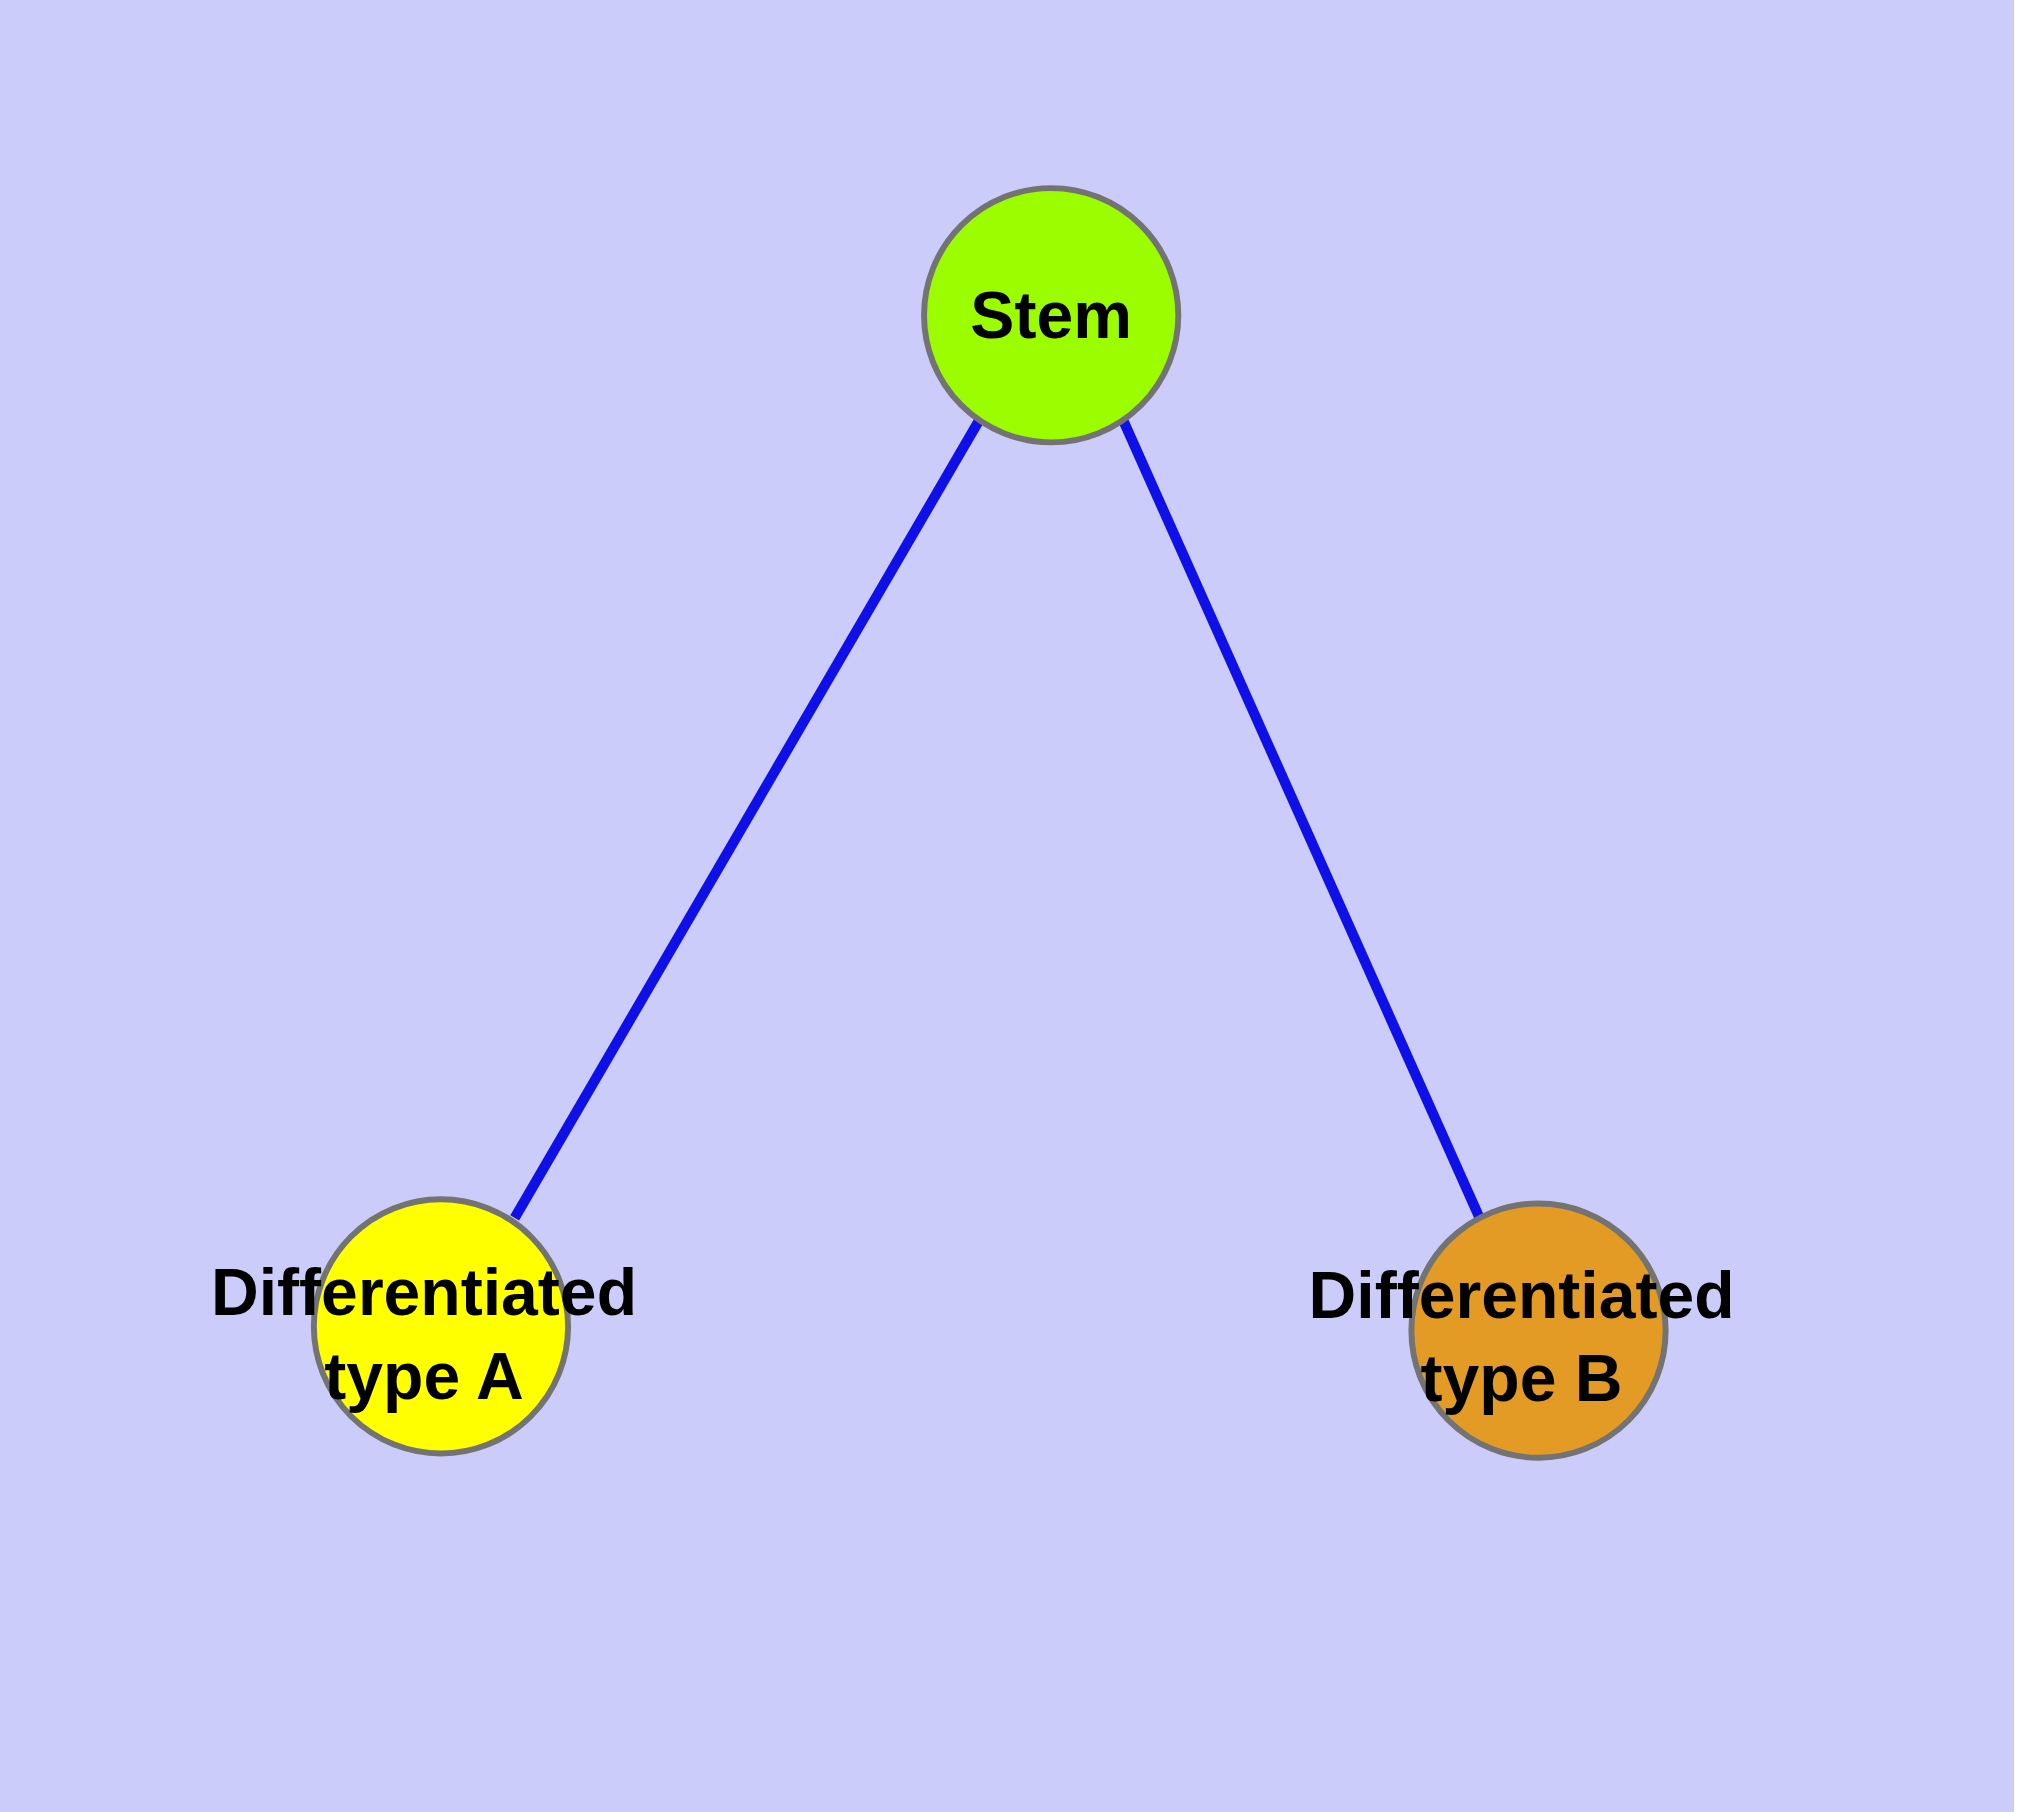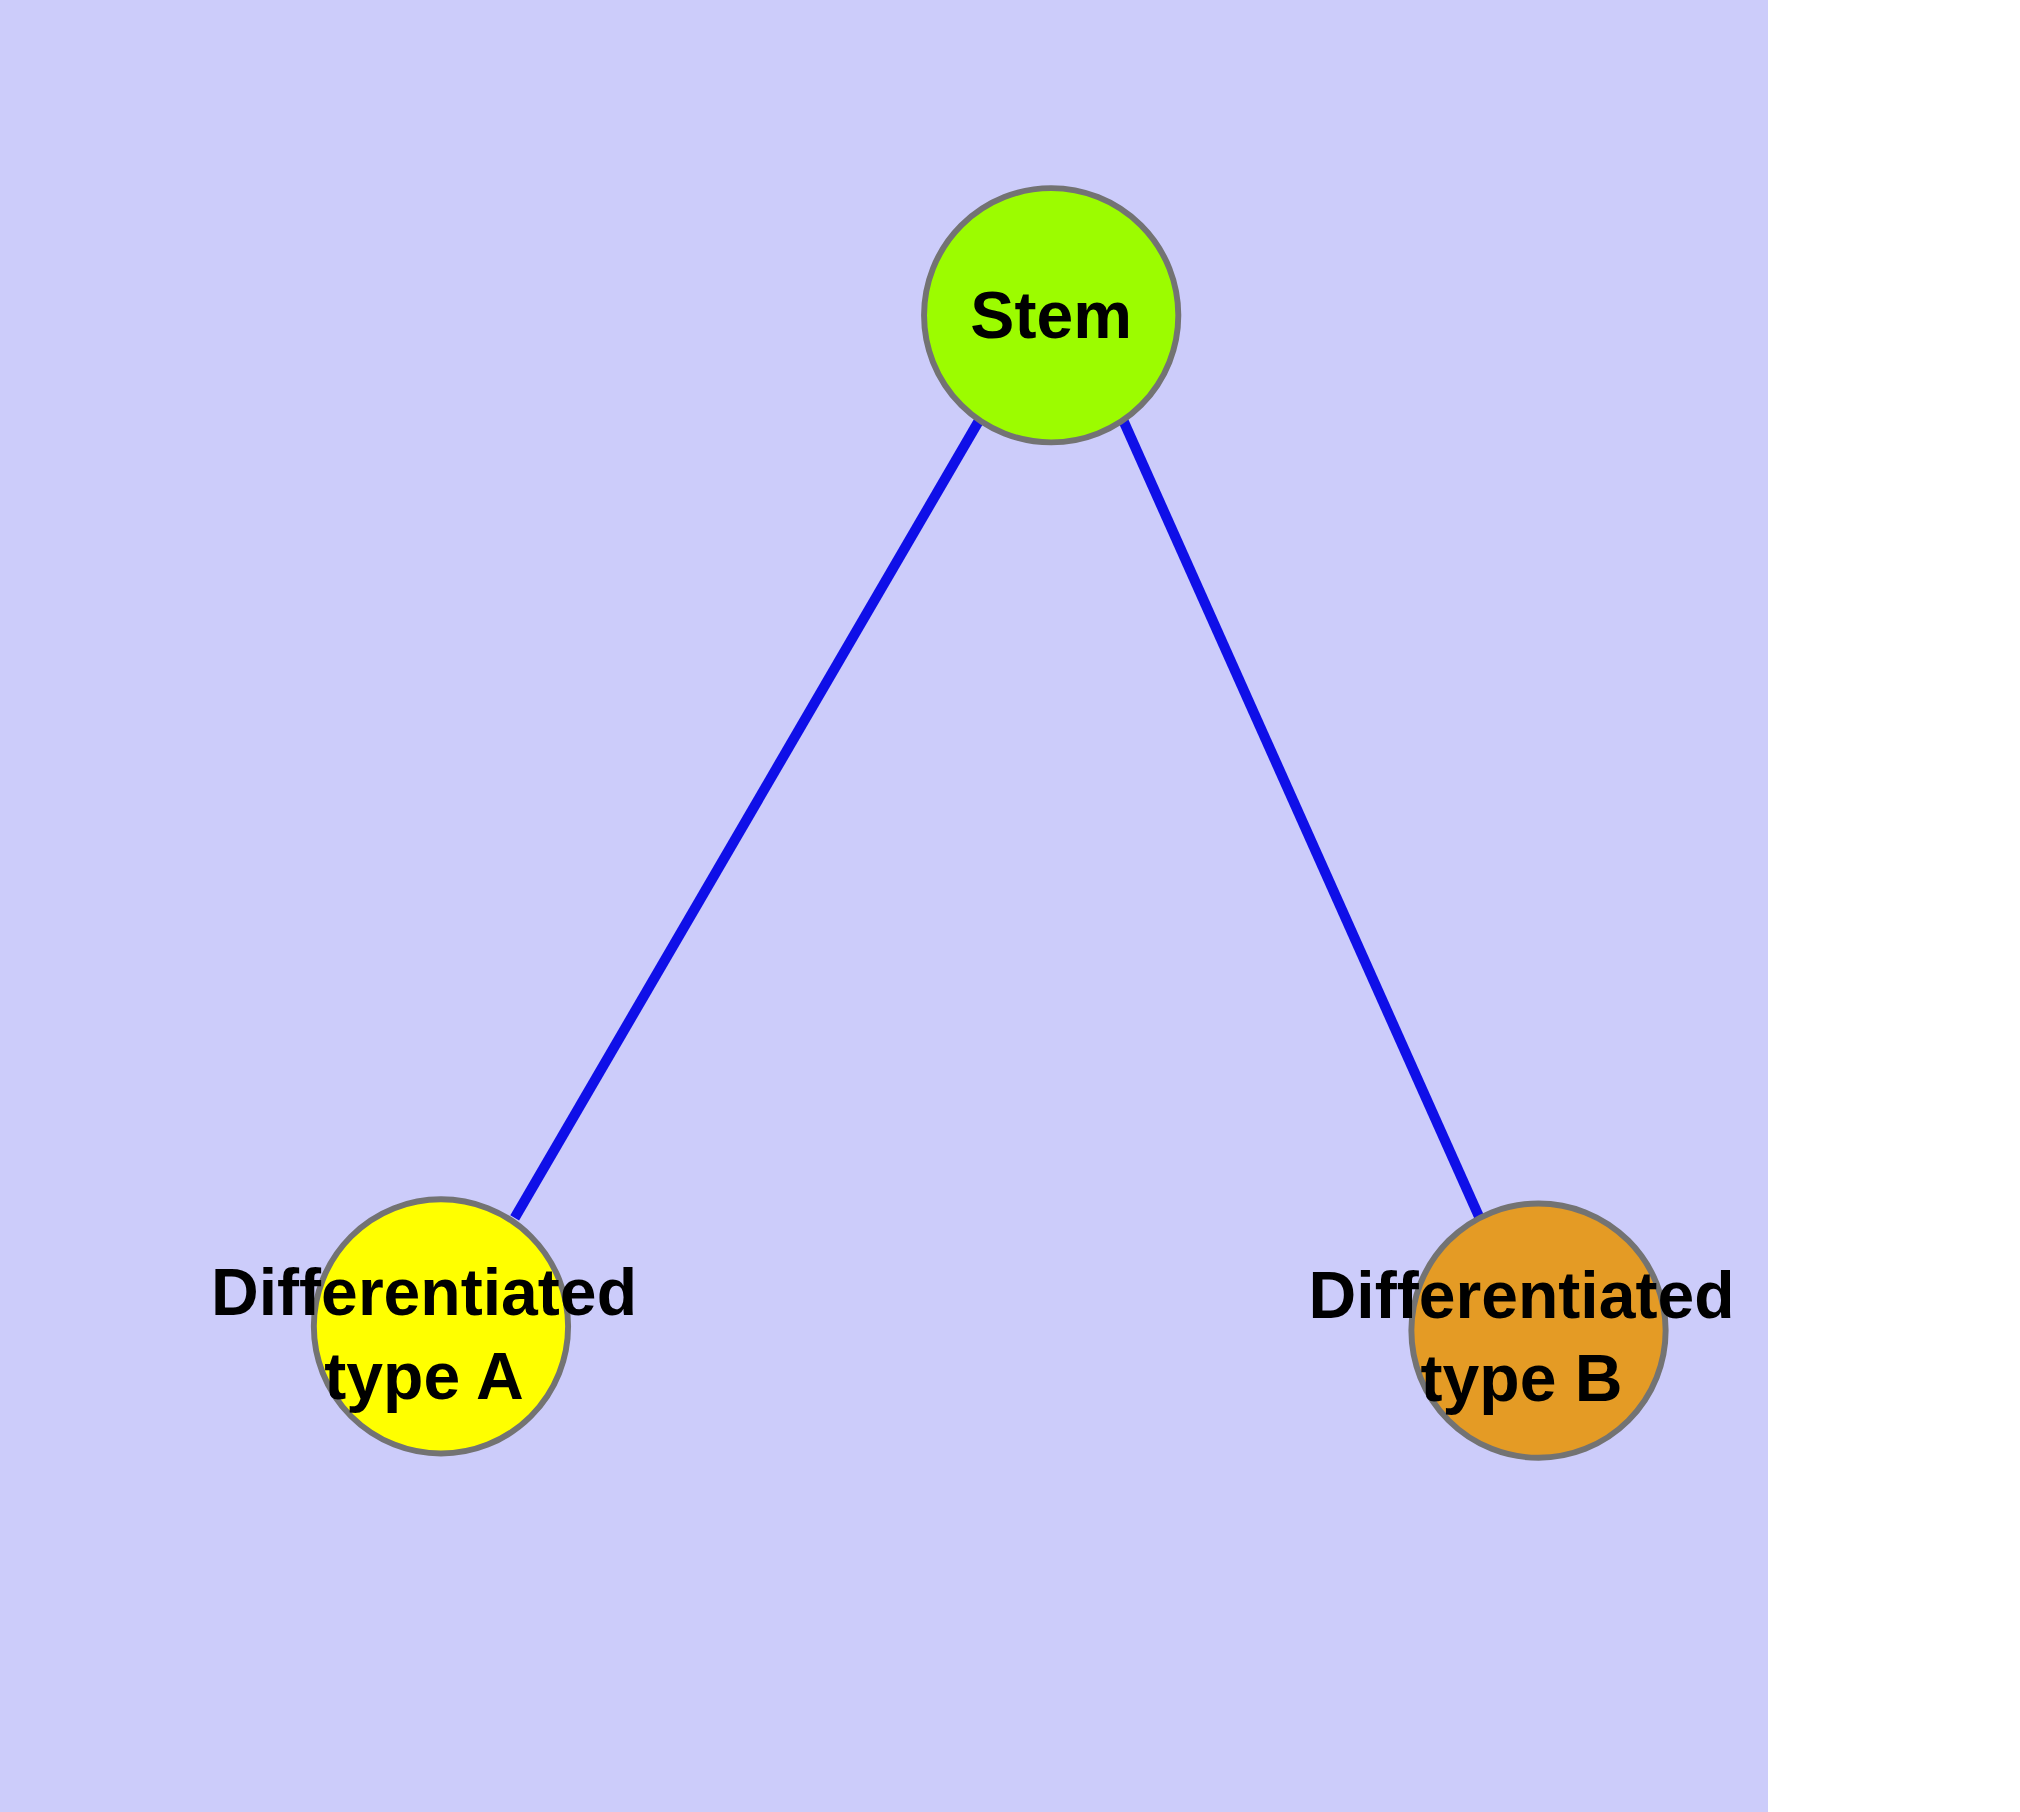--- a/index.html
+++ b/index.html
@@ -36,21 +36,21 @@
     stroke: #737373;
     stroke-width: 7;
   }
   .edge-line {
     stroke-linecap: butt;
   }
 </style>
 </head>
 <body>
 
-<div id="canvas" style="width: 1768px; height: 1812px; background: rgb(204, 204, 250);">
+<div id="canvas" style="width: 2014px; height: 1812px; background: rgb(204, 204, 250);">
   <svg id="graph-svg" viewBox="0 0 2384 2138" xmlns="http://www.w3.org/2000/svg">
 
     <g>
       <line class="edge-line" x1="1155" y1="496" x2="607" y2="1437" stroke="#0f0fe8" stroke-width="12"></line>
       <line class="edge-line" x1="1325" y1="496" x2="1745" y2="1436" stroke="#0f0fe8" stroke-width="12"></line>
     </g>
 
     <g>
       <circle class="node-circle" cx="1240" cy="372" r="150" fill="#9cfc00" stroke="#737373"></circle>
       <text class="node-label" x="1240" y="372" font-size="78">Stem</text>

